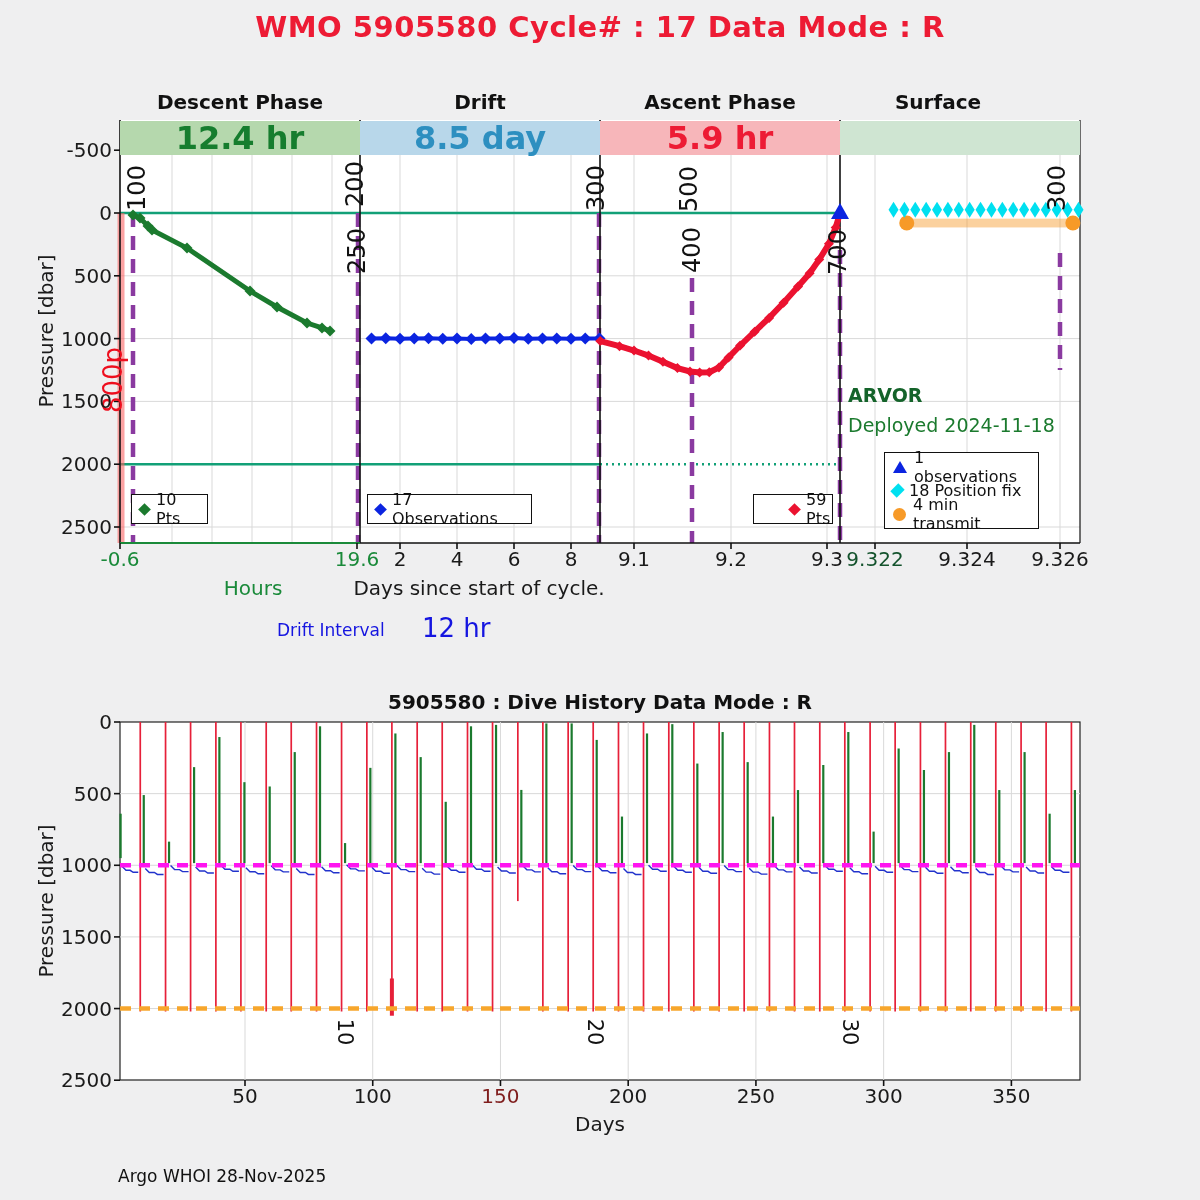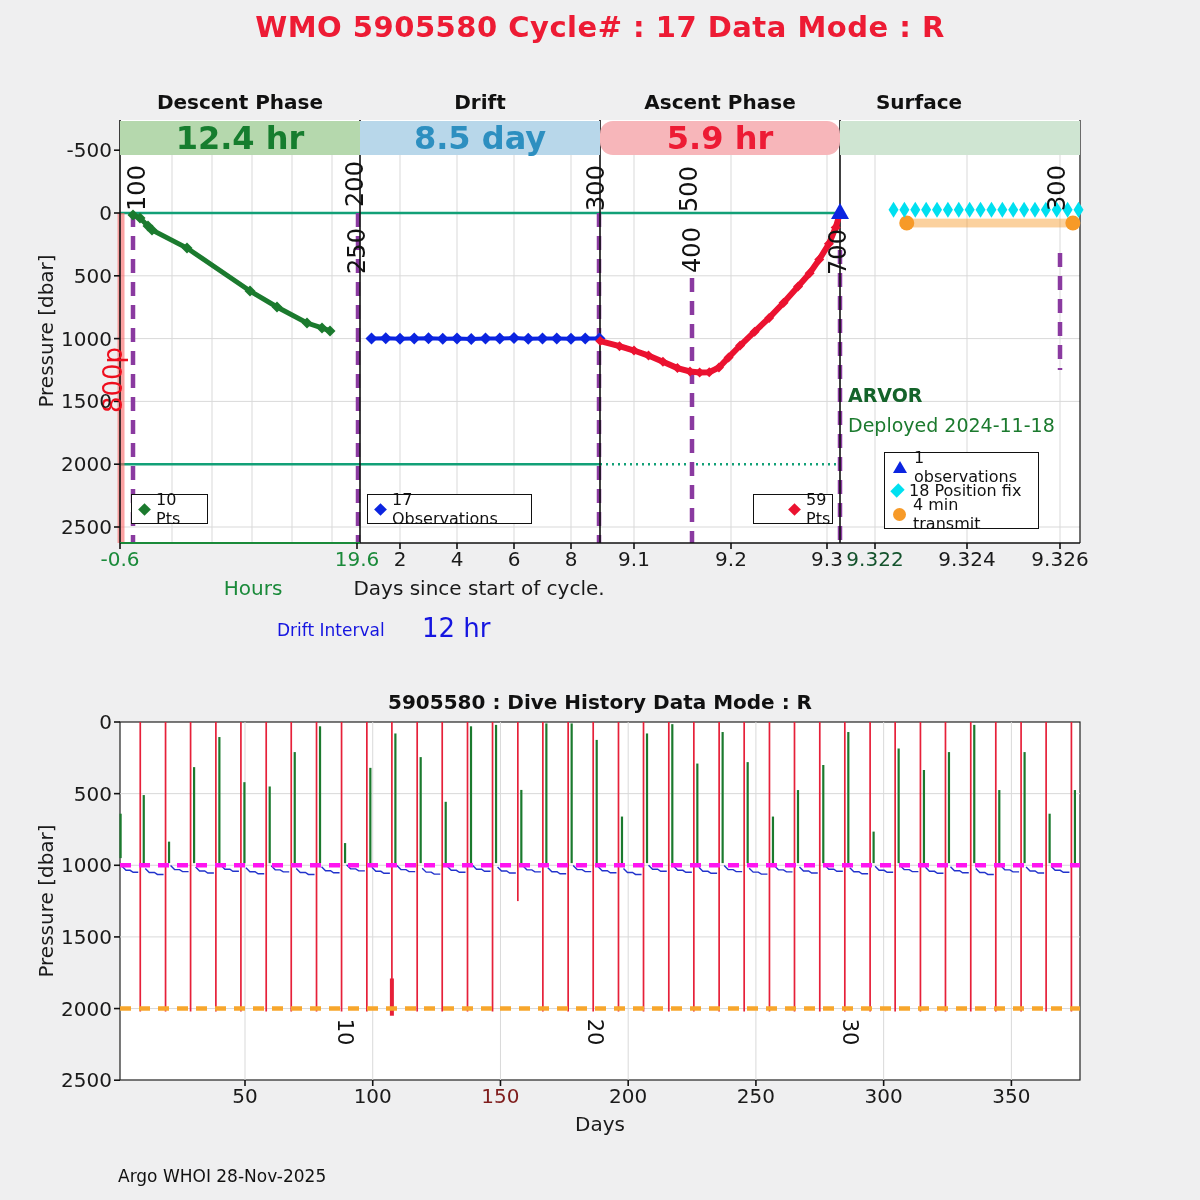--- a/index.html
+++ b/index.html
@@ -306,29 +306,29 @@
       <line x1="755.9200000000001" y1="1080" x2="755.9200000000001" y2="1086" stroke="#111" stroke-width="1.6"></line>
       <line x1="883.6500000000001" y1="1080" x2="883.6500000000001" y2="1086" stroke="#111" stroke-width="1.6"></line>
       <line x1="1011.3800000000001" y1="1080" x2="1011.3800000000001" y2="1086" stroke="#111" stroke-width="1.6"></line>
     </svg>
 
   <div class="abs figtitle center" style="left: 600px; top: 10px; color: rgb(237, 27, 52);">WMO 5905580   Cycle# : 17   Data Mode : R</div>
 
   <div class="abs phase-header center" style="left:240px;top:90px;">Descent Phase</div>
   <div class="abs phase-header center" style="left:480px;top:90px;">Drift</div>
   <div class="abs phase-header center" style="left:720px;top:90px;">Ascent Phase</div>
-  <div class="abs phase-header center" style="left:919px;top:90px;">Surface</div>
+  <div class="abs phase-header center" style="left:938px;top:90px;">Surface</div>
 
   <div class="band" id="band-descent" style="left: 120px; width: 240px; background: rgb(181, 216, 173);">
       <span class="band-text" style="color: rgb(22, 125, 46);">12.4 hr</span>
     </div>
   <div class="band" id="band-drift" style="left: 360px; width: 240px; background: rgb(184, 215, 234);">
       <span class="band-text" style="color: rgb(45, 143, 192);">8.5 day</span>
     </div>
-  <div class="band" id="band-ascent" style="left: 600px; width: 240px; background: rgb(247, 182, 186); border-radius: 13px;">
+  <div class="band" id="band-ascent" style="left: 600px; width: 240px; background: rgb(247, 182, 186);">
       <span class="band-text" style="color: rgb(237, 27, 52);">5.9 hr</span>
     </div>
   <div class="band" id="band-surface" style="left: 840px; width: 240px; background: rgb(207, 229, 210);">
       <span class="band-text" style="color: rgb(17, 17, 17);"></span>
     </div>
 
   <div class="abs axis-label rot-ccw" style="left:46px;top:331px;">Pressure [dbar]</div>
 
   <div class="abs axis-label center" id="hours-label" style="left: 253px; top: 576px; color: rgb(26, 138, 58);">Hours</div>
   <div class="abs axis-label center" style="left:479px;top:576px;">Days since start of cycle.</div>

